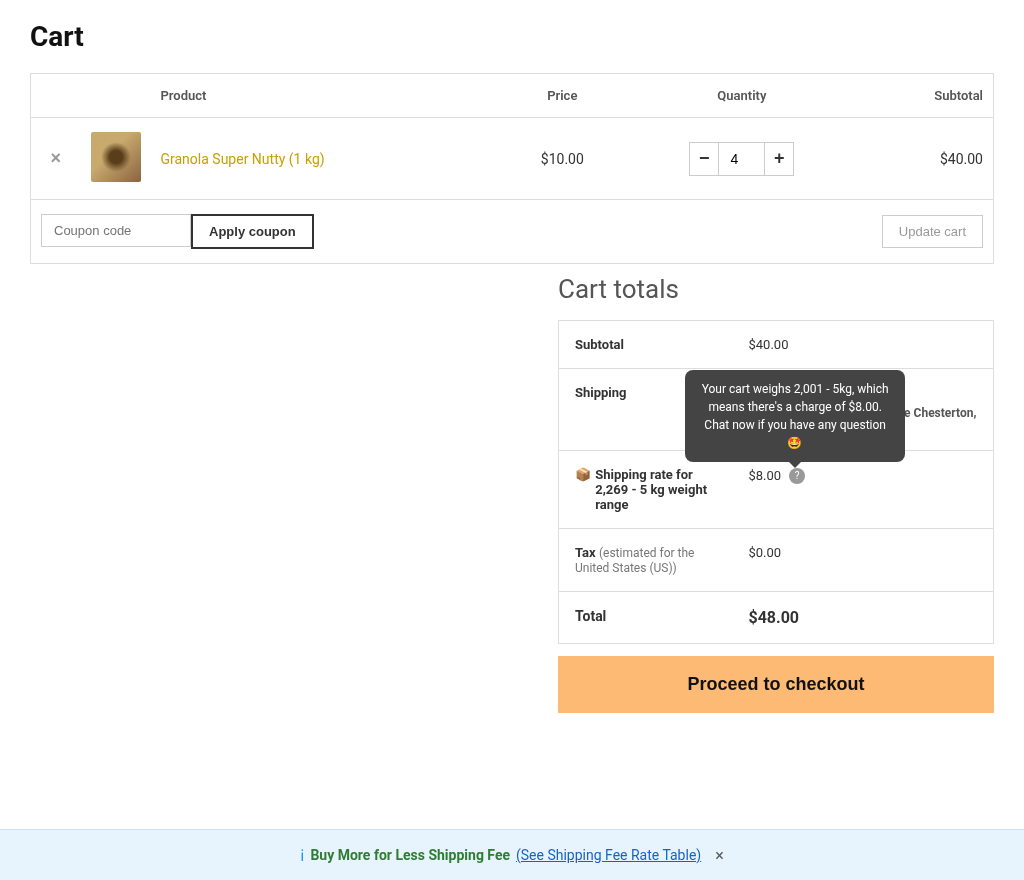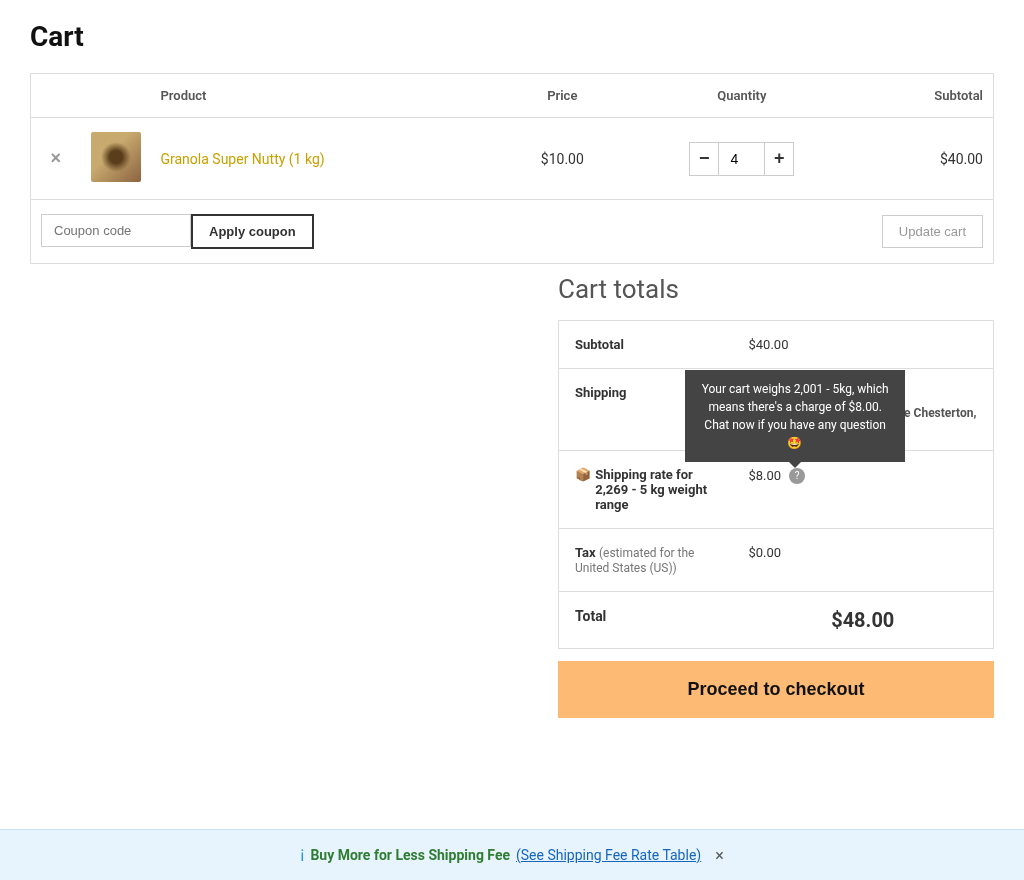--- a/index.html
+++ b/index.html
@@ -209,23 +209,22 @@
     }
     .tax-sublabel {
       font-weight: 400;
       color: #777;
       font-size: 12px;
     }
     .total-row th {
       font-size: 14px;
     }
     .total-row td {
-      font-size: 20px;
-      font-weight: 700;
-      text-align: center;
+      font-size: 16px;
+      font-weight: 700;
     }
     .checkout-btn {
       display: block;
       width: 100%;
       padding: 18px;
       background: #fdba74;
       border: none;
       font-size: 18px;
       font-weight: 700;
       color: #111;
@@ -240,21 +239,21 @@
       display: inline-block;
     }
     .tooltip-box {
       position: absolute;
       bottom: 130%;
       left: 50%;
       transform: translateX(-50%);
       background: #444;
       color: #fff;
       padding: 10px 14px;
-      border-radius: 0;
+      border-radius: 8px;
       font-size: 12px;
       width: 220px;
       text-align: center;
       line-height: 1.5;
       z-index: 10;
     }
     .tooltip-box::after {
       content: '';
       position: absolute;
       top: 100%;

